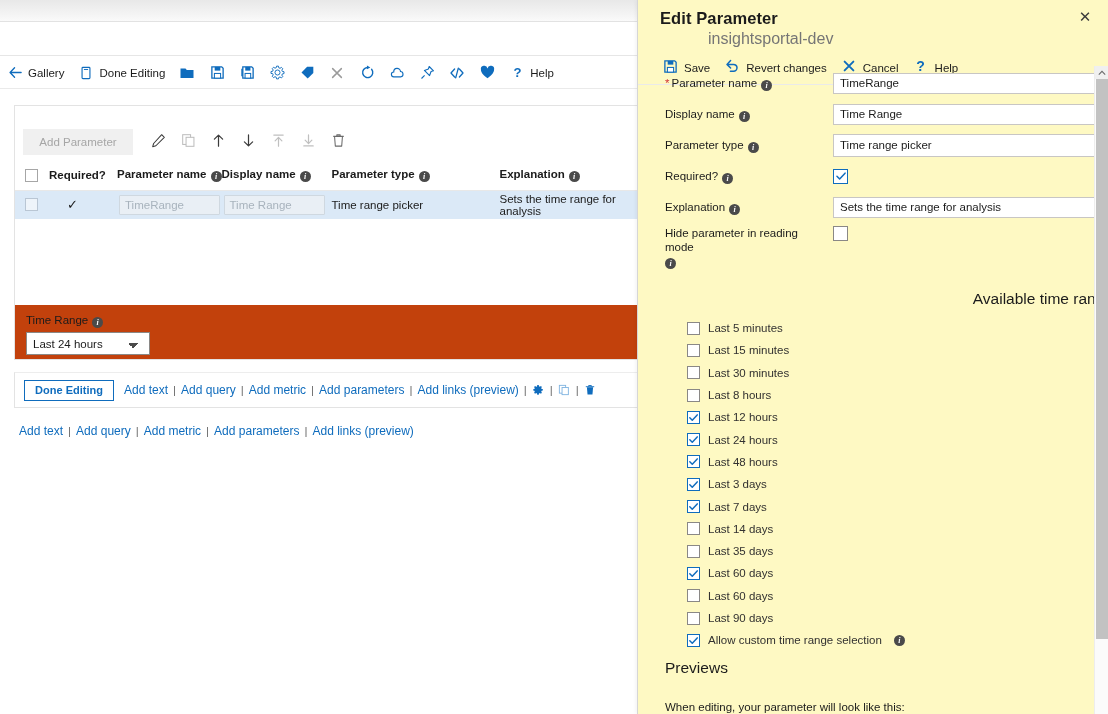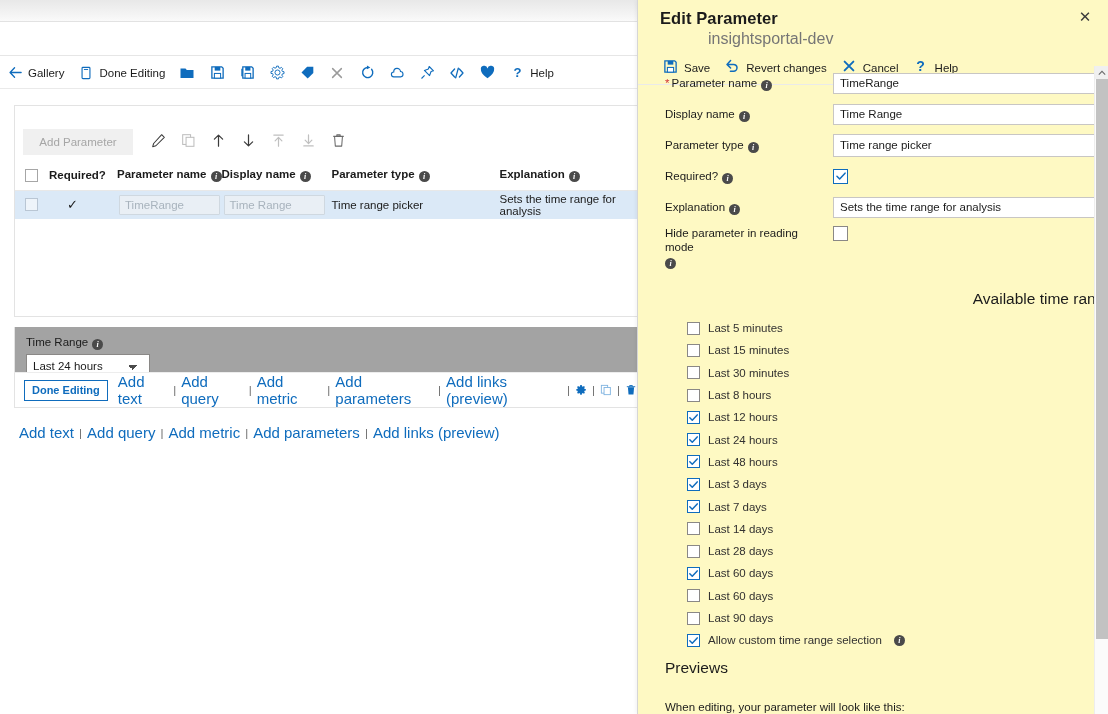--- a/index.html
+++ b/index.html
@@ -113,23 +113,23 @@
   .cell-txt { color: #1b1b1b; font-size: 11.5px; }
   .info {
     display: inline-block; width: 11px; height: 11px; border-radius: 50%;
     background: #4a4a4a; color: #fff; font-size: 8px; line-height: 11px;
     text-align: center; font-style: italic; font-family: "Liberation Serif", serif;
     vertical-align: -1px; margin-left: 4px; font-weight: bold;
   }
 
   
   #tr-block {
-    position: absolute; left: 14px; top: 327px; width: 623px; height: 55px;
+    position: absolute; left: 14px; top: 305px; width: 623px; height: 55px;
     border: 1px solid #e3e3e3; border-top: none; border-right: none;
-    background: #a3a3a3; padding: 9px 0 0 11px;
+    background: #c2410c; padding: 9px 0 0 11px;
   }
   .tr-label { font-size: 11.5px; color: #1b1b1b; margin-bottom: 4px; }
   .tr-select {
     width: 124px; height: 23px; font-size: 11.5px; font-family: inherit;
     border: 1px solid #8a8886; background: #fff; color: #1b1b1b;
     padding-left: 6px; appearance: none; -webkit-appearance: none;
     background-image:
       linear-gradient(45deg, transparent 50%, #4b4b4b 50%),
       linear-gradient(135deg, #4b4b4b 50%, transparent 50%);
     background-position: calc(100% - 16px) 10px, calc(100% - 11px) 10px;
@@ -143,21 +143,21 @@
     border: 1px solid #e3e3e3; border-top: 1px solid #ededed; border-right: none;
     background: #fff;
     display: flex; align-items: center; padding-left: 9px; gap: 0;
   }
   #done-editing-btn {
     width: 90px; height: 21px;
     border: 1px solid #0f6cbd; background: #fff; color: #0f6cbd;
     font-size: 11px; font-weight: bold; font-family: inherit; cursor: pointer;
   }
   .link-row { display: flex; align-items: center; margin-left: 10px; gap: 0; }
-  .alink { color: #0f6cbd; font-size: 15px; cursor: pointer; }
+  .alink { color: #0f6cbd; font-size: 12px; cursor: pointer; }
   .sep { color: #6b6b6b; font-size: 11.5px; margin: 0 5px; }
   .mini-icon {
     width: 13px; height: 13px; display: inline-flex; align-items: center;
     justify-content: center; color: #0f6cbd; cursor: pointer;
   }
 
   
   #bottom-links {
     position: absolute; left: 19px; top: 424px;
     display: flex; align-items: center;
@@ -710,21 +710,21 @@
               </svg>
           </span>
           <span class="tr-text">Last 7 days</span>
         </div>
         <div class="tr-item">
           <span class="tr-box"></span>
           <span class="tr-text">Last 14 days</span>
         </div>
         <div class="tr-item">
           <span class="tr-box"></span>
-          <span class="tr-text">Last 28 days</span>
+          <span class="tr-text">Last 35 days</span>
         </div>
         <div class="tr-item">
           <span class="tr-box on">
             <svg width="11" height="11" viewBox="0 0 16 16">
                 <path d="M2.6 8.4 L6.2 12 L13.4 4.2" stroke="#0f6cbd" stroke-width="2.1" fill="none" stroke-linecap="round" stroke-linejoin="round"></path>
               </svg>
           </span>
           <span class="tr-text">Last 60 days</span>
         </div>
         <div class="tr-item">

